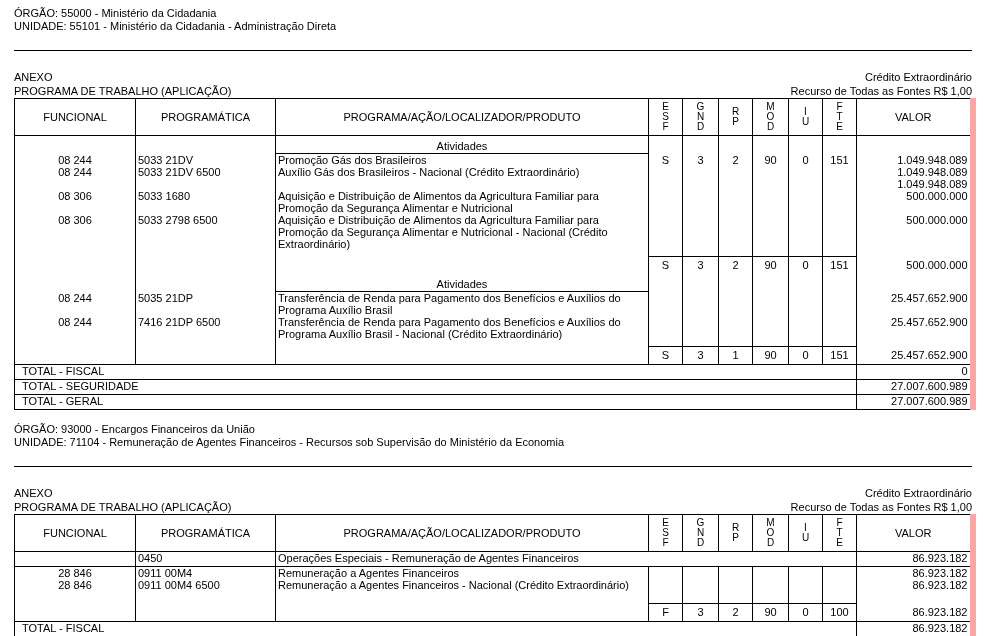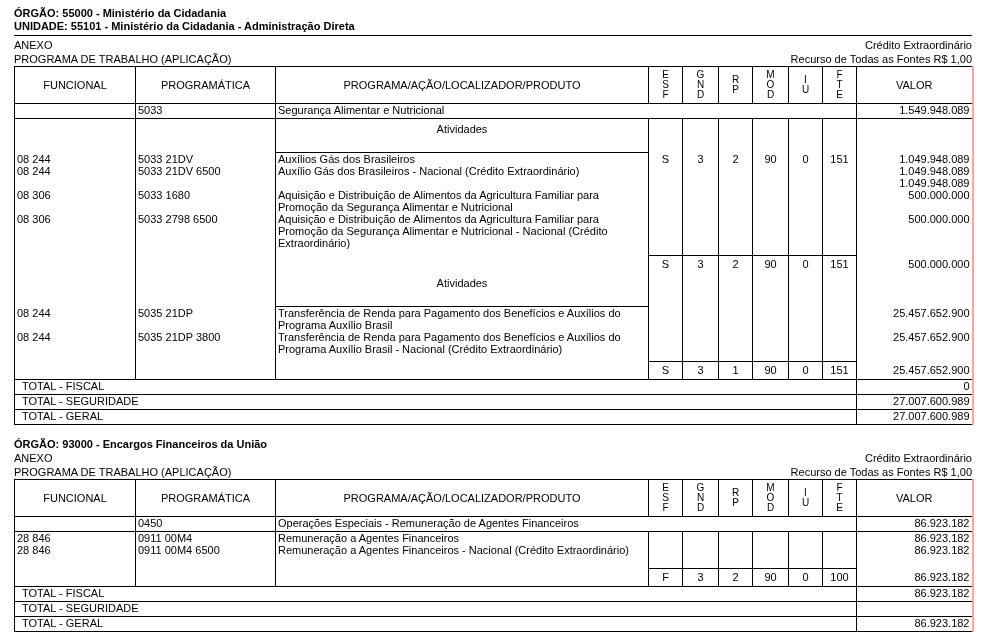--- a/index.html
+++ b/index.html
@@ -1,42 +1,42 @@
 <!DOCTYPE html>
 <html><head>
 <meta charset="utf-8">
 <style>
   html,body{margin:0;padding:0;background:#fff;}
   body{width:986px;height:636px;overflow:hidden;color:#000;
        font-family:"Liberation Sans","DejaVu Sans",sans-serif;font-size:11px;}
   .page{padding:7px 14px 0 14px;}
   .sec{margin-bottom:13px;}
-  .line{line-height:13px;white-space:nowrap;font-weight:bold;}
-  .uline{border-bottom:1px solid #000;padding-bottom:2px;margin-bottom:2px;}
+  .line{line-height:13px;white-space:nowrap;}
+  .uline{border-bottom:1px solid #000;padding-bottom:17px;margin-bottom:19px;}
   .meta{display:flex;justify-content:space-between;line-height:14px;width:958px;text-align:center;}
   table.budget{border-collapse:collapse;table-layout:fixed;width:958px;}
   .budget td{border-left:1px solid #000;vertical-align:top;line-height:12px;
              padding:0 2px;font-size:11px;word-wrap:break-word;}
-  .budget tr td:last-child{border-right:2px solid #fca5a5;}
+  .budget tr td:last-child{border-right:6px solid #fca5a5;}
   tr.hdr td{border-top:1px solid #000;border-bottom:1px solid #000;text-align:center;
             vertical-align:middle;height:36px;line-height:11px;}
   tr.hdr td.vert{white-space:pre-line;line-height:10px;font-size:10px;}
   tr.prog td{border-top:1px solid #000;border-bottom:1px solid #000;height:14px;line-height:13px;}
-  tr.grp td{height:16px;vertical-align:bottom;padding-bottom:17px;}
+  tr.grp td{height:16px;vertical-align:bottom;padding-bottom:1px;}
   tr.grp td.lbl{text-align:center;border-bottom:1px solid #000;}
   tr.det td{height:12px;}
   tr.sp6 td{height:6px;}
   tr.sp12 td{height:12px;}
   tr.sub td{height:15px;padding-top:2px;}
   tr.sub td.cd{border-top:1px solid #000;}
   tr.tot td{border-top:1px solid #000;height:14px;line-height:13px;padding-left:7px;}
   tr.last td{border-bottom:1px solid #000;}
   .c{text-align:center;}
   .r{text-align:right;padding-right:3px;}
-  .fu{padding-left:5px;}
+  .fu{padding-left:5px;text-align:center;}
   .tl{padding-left:5px;}
 </style>
 </head>
 <body>
 
 <div class="page">
 
   <div class="sec">
     <div class="line">ÓRGÃO: 55000 - Ministério da Cidadania</div>
     <div class="line uline">UNIDADE: 55101 - Ministério da Cidadania - Administração Direta</div>
@@ -79,44 +79,38 @@
 O
 D</td>
         <td class="vert">I
 U</td>
         <td class="vert">F
 T
 E</td>
         <td>VALOR</td>
       </tr>
 
-      <tr class="prog">
-        <td></td>
-        <td>5033</td>
-        <td colspan="7">Segurança Alimentar e Nutricional</td>
-        <td class="r">1.549.948.089</td>
-      </tr>
 
       <tr class="grp">
         <td></td>
         <td></td>
         <td class="lbl">Atividades</td>
         <td></td>
         <td></td>
         <td></td>
         <td></td>
         <td></td>
         <td></td>
         <td></td>
       </tr>
 
       <tr class="det">
         <td class="fu">08 244</td>
         <td>5033 21DV</td>
-        <td>Auxílios Gás dos Brasileiros</td>
+        <td>Promoção Gás dos Brasileiros</td>
         <td class="c">S</td>
         <td class="c">3</td>
         <td class="c">2</td>
         <td class="c">90</td>
         <td class="c">0</td>
         <td class="c">151</td>
         <td class="r">1.049.948.089</td>
       </tr>
       <tr class="det">
         <td class="fu">08 244</td>
@@ -211,21 +205,21 @@
         <td class="c"></td>
         <td class="c"></td>
         <td class="c"></td>
         <td class="c"></td>
         <td class="c"></td>
         <td class="c"></td>
         <td class="r">25.457.652.900</td>
       </tr>
       <tr class="det">
         <td class="fu">08 244</td>
-        <td>5035 21DP 3800</td>
+        <td>7416 21DP 6500</td>
         <td>Transferência de Renda para Pagamento dos Benefícios e Auxílios do Programa Auxílio Brasil - Nacional (Crédito Extraordinário)</td>
         <td class="c"></td>
         <td class="c"></td>
         <td class="c"></td>
         <td class="c"></td>
         <td class="c"></td>
         <td class="c"></td>
         <td class="r">25.457.652.900</td>
       </tr>
       <tr class="sp6">
@@ -264,20 +258,21 @@
       <tr class="tot last">
         <td colspan="9" class="tl">TOTAL - GERAL</td>
         <td class="r">27.007.600.989</td>
       </tr>
       </tbody>
     </table>
   </div>
 
   <div class="sec">
     <div class="line">ÓRGÃO: 93000 - Encargos Financeiros da União</div>
+    <div class="line uline">UNIDADE: 71104 - Remuneração de Agentes Financeiros - Recursos sob Supervisão do Ministério da Economia</div>
     <div class="meta">
       <span>ANEXO</span>
       <span>Crédito Extraordinário</span>
     </div>
     <div class="meta">
       <span>PROGRAMA DE TRABALHO (APLICAÇÃO)</span>
       <span>Recurso de Todas as Fontes R$ 1,00</span>
     </div>
 
     <table class="budget">

